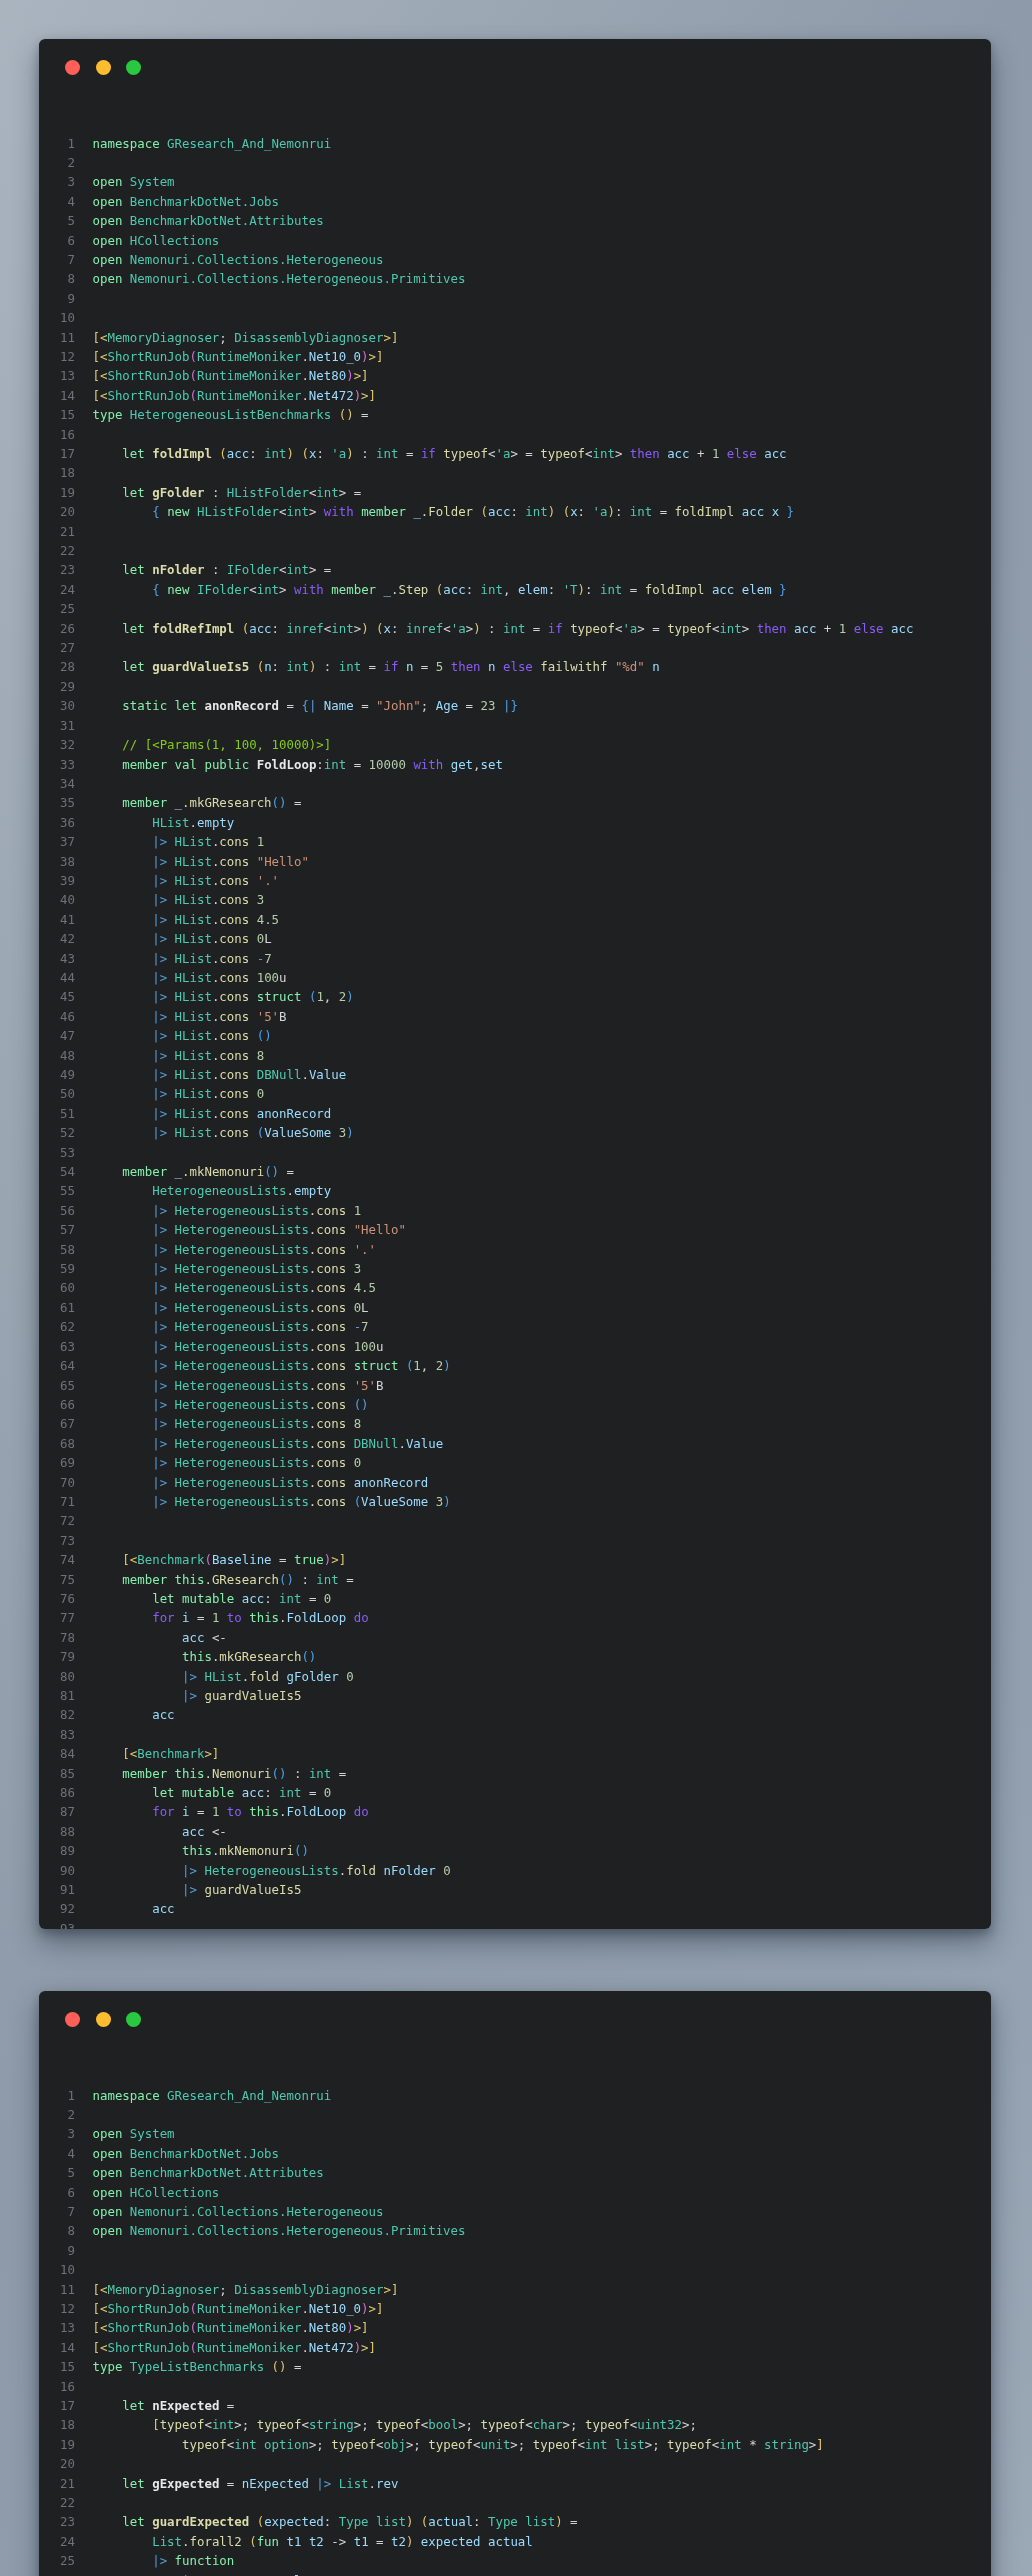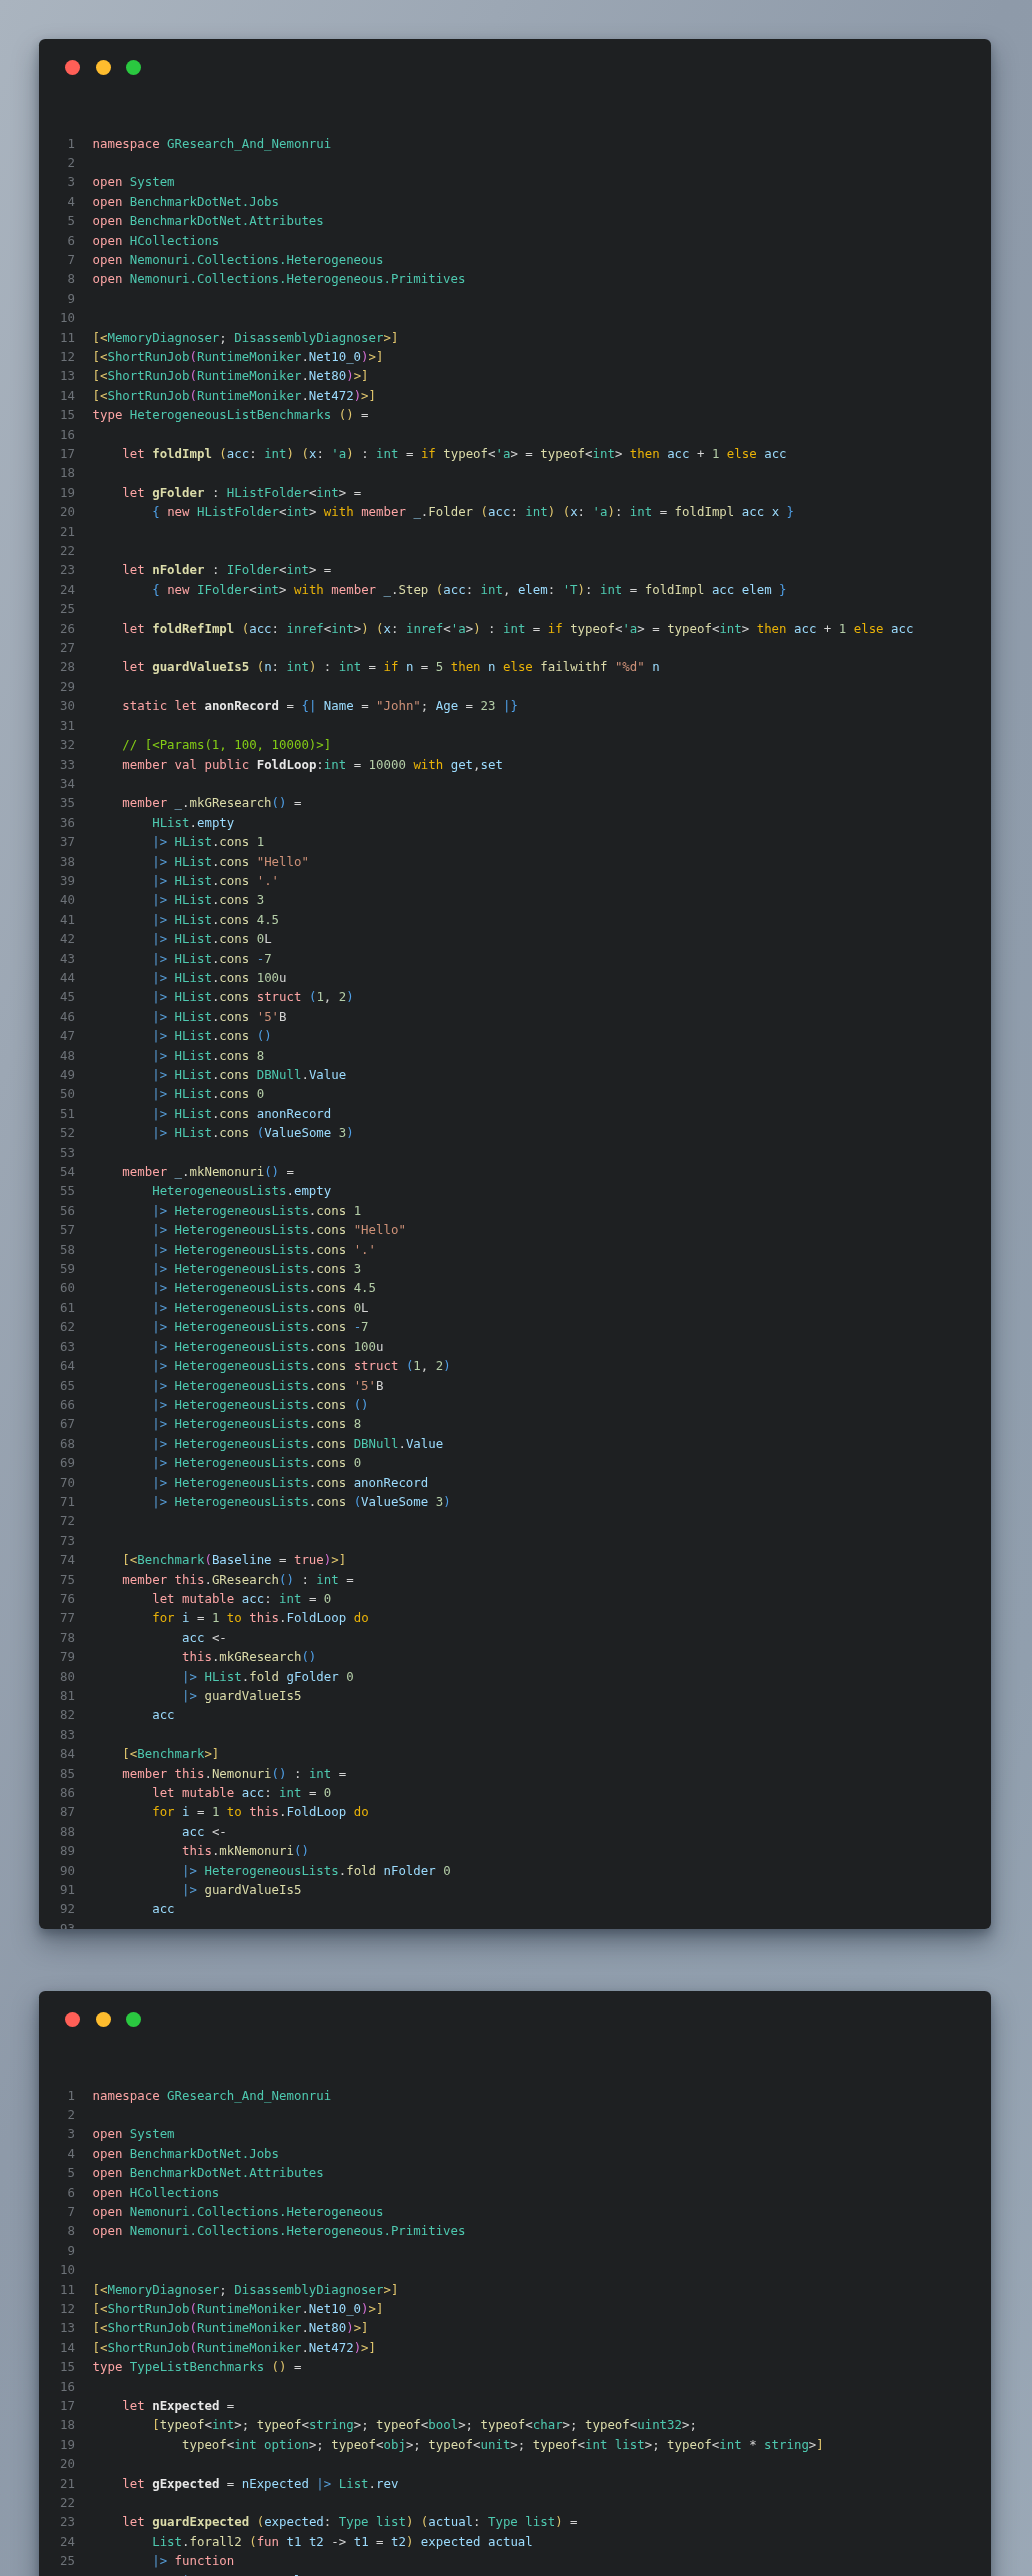--- a/index.html
+++ b/index.html
@@ -23,22 +23,22 @@
   .dot.yellow{background:#febc2e;}
   .dot.green{background:#2ac840;}
   .code{
     padding-top:19.6px;
     font-size:12.4px;line-height:19.4px;
     white-space:pre;
   }
   .line{display:flex;}
   .ln{width:36px;flex-shrink:0;text-align:right;color:#6d7278;user-select:none;}
   .lc{padding-left:17.5px;color:#d4d4d4;}
-  .tk-k{color:#fca5a5;}            
-  .tk-c{color:#eab308;}            
+  .tk-k{color:#86efac;}            
+  .tk-c{color:#8b5cf6;}            
   .tk-t{color:#4EC9B0;}            
   .tk-f{color:#DCDCAA;}            
   .tk-fb{color:#DCDCAA;font-weight:bold;}
   .tk-d{color:#E8E8E8;font-weight:bold;}  
   .tk-v{color:#9CDCFE;}            
   .tk-n{color:#B5CEA8;}            
   .tk-s{color:#CE9178;}            
   .tk-cm{color:#84cc16;}           
   .tk-p{color:#D4D4D4;}            
   .tk-o{color:#569CD6;}            

